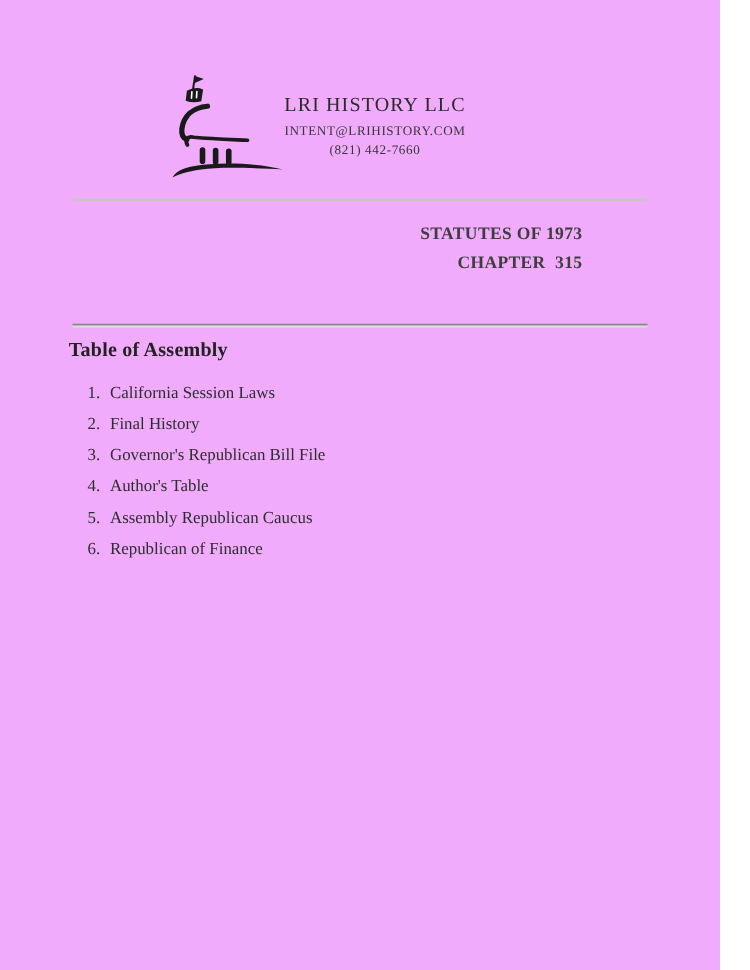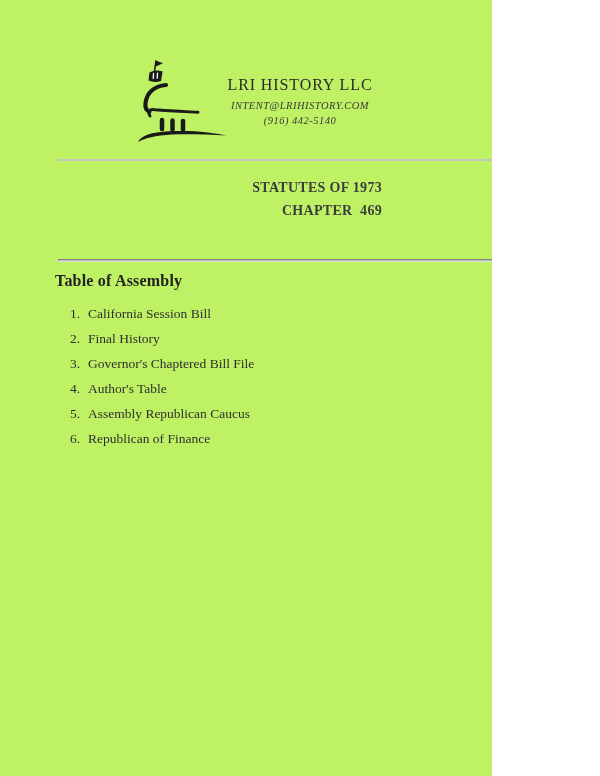--- a/index.html
+++ b/index.html
@@ -1,21 +1,21 @@
 <!DOCTYPE html>
 <html><head>
 <meta charset="utf-8">
 <style>
   * { margin: 0; padding: 0; box-sizing: border-box; }
   html, body { background: #ffffff; }
   .page {
     position: relative;
-    width: 492px;
+    width: 576px;
     height: 776px;
-    background: #bef264;
+    background: #f0abfc;
     font-family: "Liberation Serif", serif;
     overflow: hidden;
   }
 
   
   .logo {
     position: absolute;
     left: 132px;
     top: 58px;
     width: 96px;
@@ -36,21 +36,20 @@
     white-space: nowrap;
     color: #2b2b2b;
   }
   .contact-lines { margin-top: 3px; }
   .contact-line {
     font-size: 10.5px;
     letter-spacing: 0.5px;
     line-height: 14.5px;
     color: #383838;
     white-space: nowrap;
-    font-style: italic;
   }
 
   
   .divider-top {
     position: absolute;
     left: 58px;
     top: 159px;
     width: 460px;
     height: 2px;
     background: #c4c4c4;
@@ -126,47 +125,47 @@
 
     <path d="M30 62 L30 71 M40.5 62.5 L40.5 71.5 M51 63 L51 72" stroke="#1a1a1a" stroke-width="4.5" stroke-linecap="round" fill="none"></path>
 
     <path d="M6 84 C9 77.5 20 74.2 36 73.3 C58 72 79 73.8 94 77.5 C79 76.8 58 75.8 40 76.5 C24 77.3 11.5 80.5 6 84 Z" fill="#1a1a1a"></path>
   </svg>
 
   <div class="company-block">
     <div class="company-name">LRI HISTORY LLC</div>
     <div class="contact-lines">
       <div class="contact-line">INTENT@LRIHISTORY.COM</div>
-      <div class="contact-line">(916) 442-5140</div>
+      <div class="contact-line">(821) 442-7660</div>
     </div>
   </div>
 
   <div class="divider-top"></div>
 
   <div class="ref-block">
     <div class="ref-line">STATUTES OF 1973</div>
-    <div class="ref-line">CHAPTER  469</div>
+    <div class="ref-line">CHAPTER  315</div>
   </div>
 
   <div class="divider-middle"></div>
 
   <div class="toc-title">Table of Assembly</div>
 
   <div class="toc-list">
     <div class="toc-item">
       <span class="toc-num">1.</span>
-      <span class="toc-label">California Session Bill</span>
+      <span class="toc-label">California Session Laws</span>
     </div>
     <div class="toc-item">
       <span class="toc-num">2.</span>
       <span class="toc-label">Final History</span>
     </div>
     <div class="toc-item">
       <span class="toc-num">3.</span>
-      <span class="toc-label">Governor's Chaptered Bill File</span>
+      <span class="toc-label">Governor's Republican Bill File</span>
     </div>
     <div class="toc-item">
       <span class="toc-num">4.</span>
       <span class="toc-label">Author's Table</span>
     </div>
     <div class="toc-item">
       <span class="toc-num">5.</span>
       <span class="toc-label">Assembly Republican Caucus</span>
     </div>
     <div class="toc-item">

